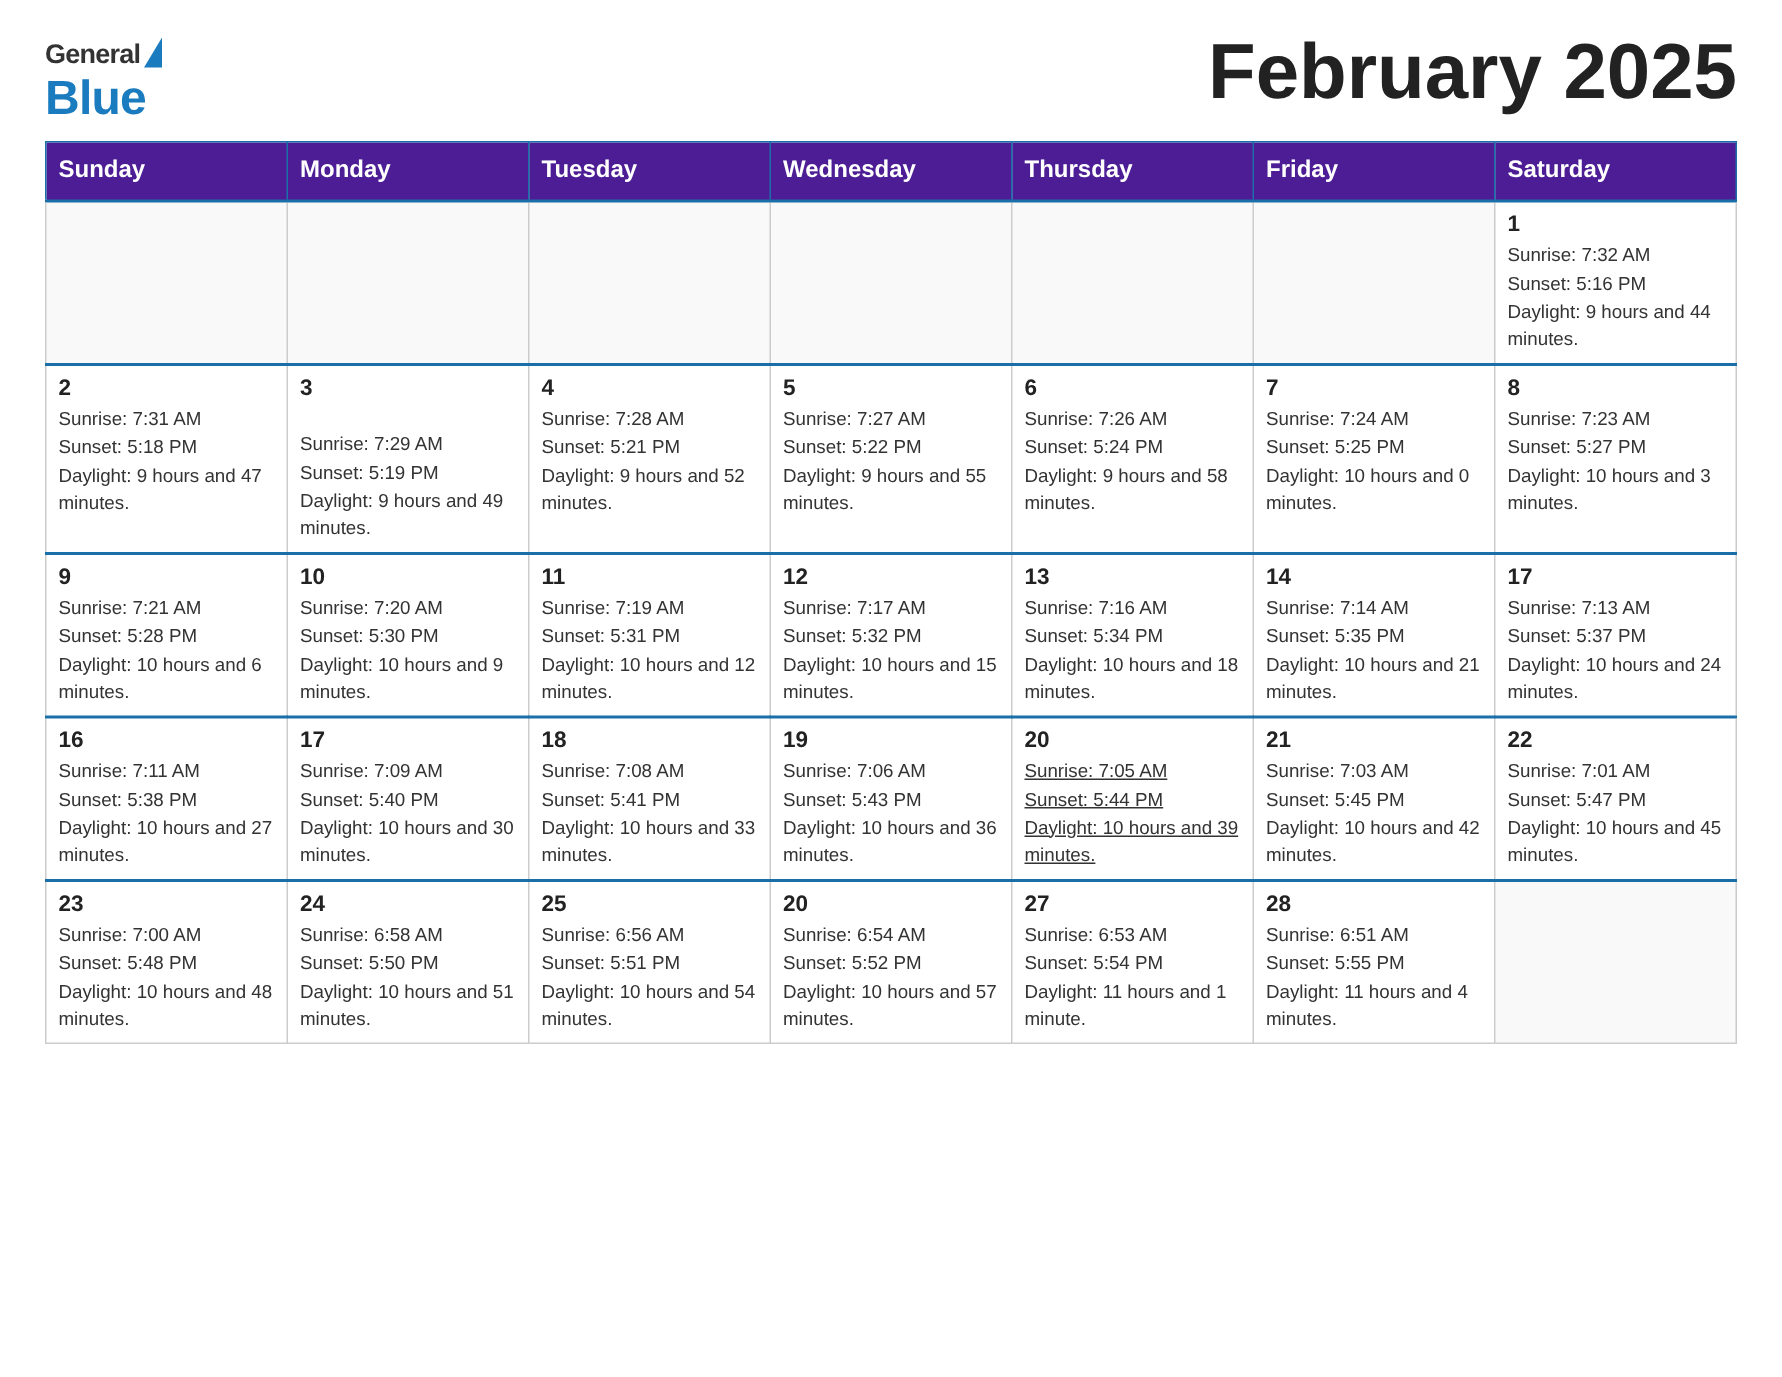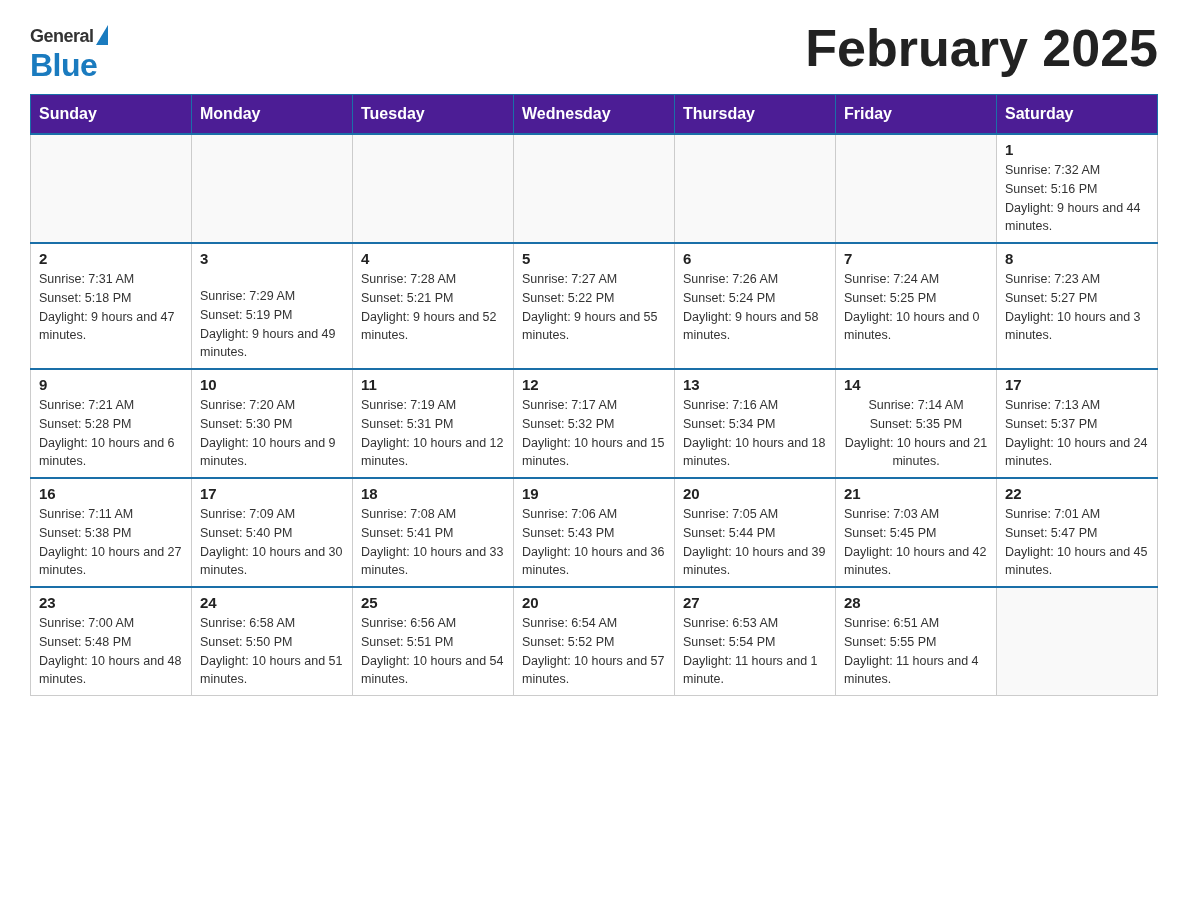--- a/index.html
+++ b/index.html
@@ -214,21 +214,21 @@
 Daylight: 10 hours and 15 minutes.</div>
         </td>
         <td>
           <div class="day-number">13</div>
           <div class="day-info" style="white-space: pre-line;">Sunrise: 7:16 AM
 Sunset: 5:34 PM
 Daylight: 10 hours and 18 minutes.</div>
         </td>
         <td>
           <div class="day-number">14</div>
-          <div class="day-info" style="white-space: pre-line; text-align: center;">Sunrise: 7:14 AM
+          <div class="day-info" style="white-space: pre-line;">Sunrise: 7:14 AM
 Sunset: 5:35 PM
 Daylight: 10 hours and 21 minutes.</div>
         </td>
         <td>
           <div class="day-number">17</div>
           <div class="day-info" style="white-space: pre-line;">Sunrise: 7:13 AM
 Sunset: 5:37 PM
 Daylight: 10 hours and 24 minutes.</div>
         </td>
       </tr>
@@ -252,21 +252,21 @@
 Daylight: 10 hours and 33 minutes.</div>
         </td>
         <td>
           <div class="day-number">19</div>
           <div class="day-info" style="white-space: pre-line;">Sunrise: 7:06 AM
 Sunset: 5:43 PM
 Daylight: 10 hours and 36 minutes.</div>
         </td>
         <td>
           <div class="day-number">20</div>
-          <div class="day-info" style="white-space: pre-line;">Sunrise: 7:05 AM
+          <div class="day-info" style="white-space: pre-line; text-decoration: underline;">Sunrise: 7:05 AM
 Sunset: 5:44 PM
 Daylight: 10 hours and 39 minutes.</div>
         </td>
         <td>
           <div class="day-number">21</div>
           <div class="day-info" style="white-space: pre-line;">Sunrise: 7:03 AM
 Sunset: 5:45 PM
 Daylight: 10 hours and 42 minutes.</div>
         </td>
         <td>

